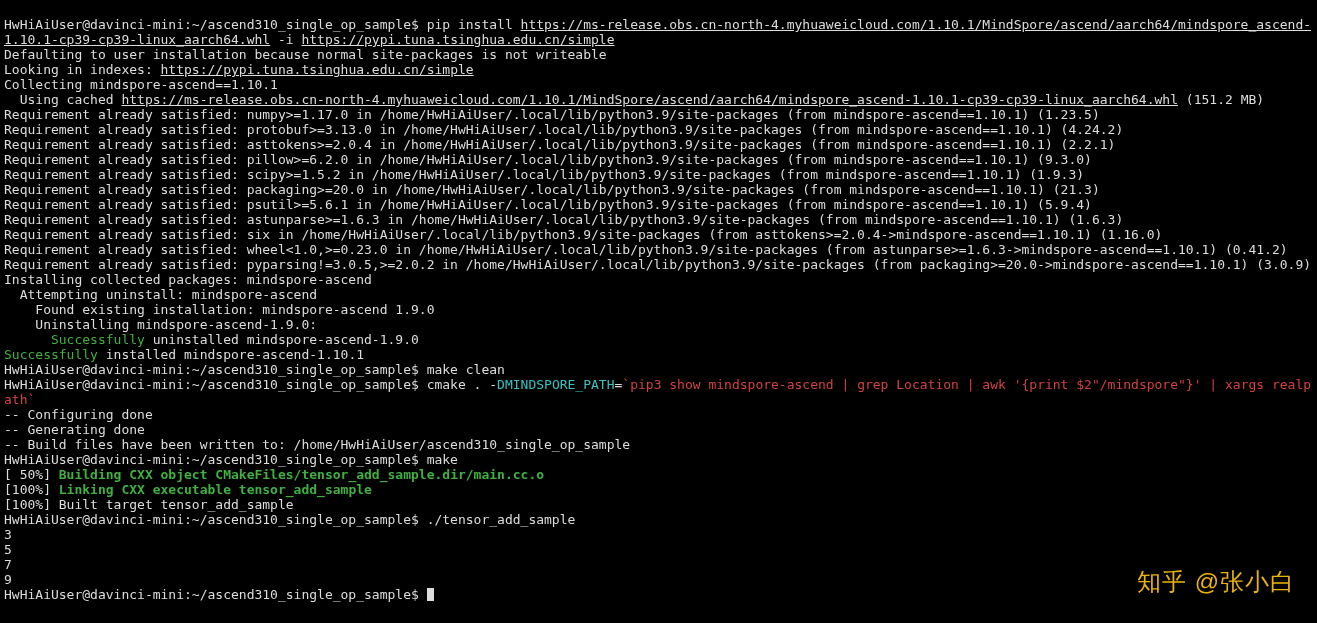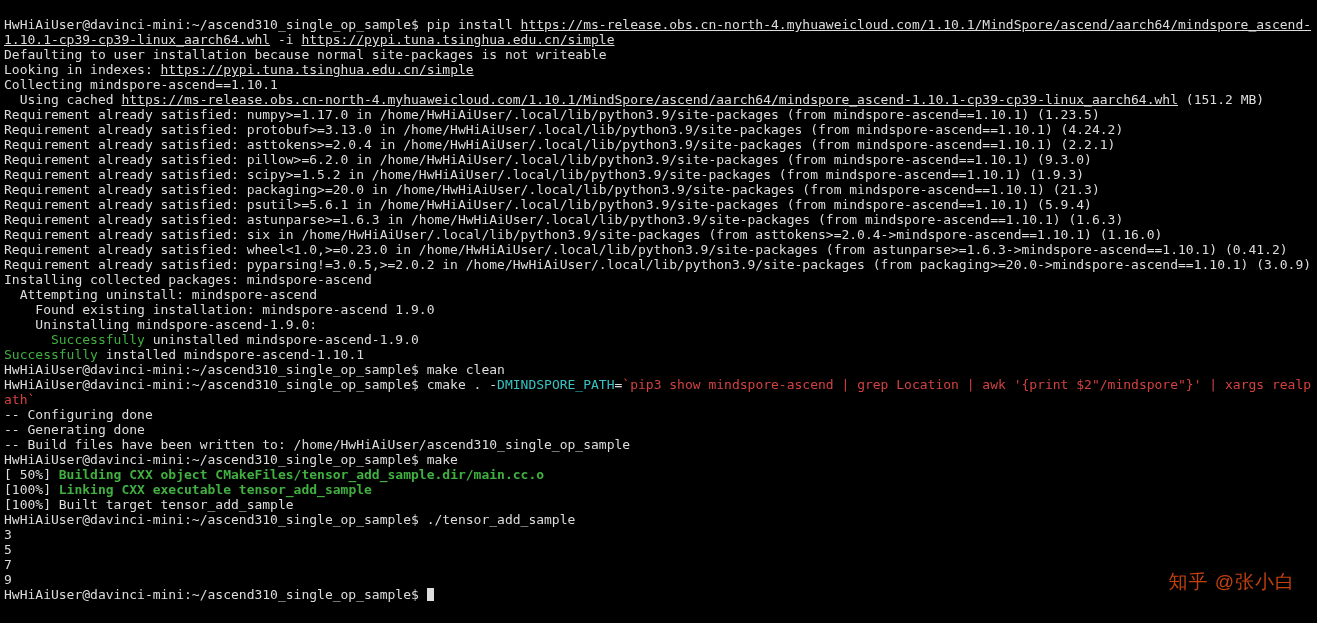--- a/index.html
+++ b/index.html
@@ -30,22 +30,22 @@
     width: 7px;
     height: 13px;
     background: #dddddd;
     vertical-align: -2px;
   }
   .watermark {
     position: absolute;
     right: 22px;
     bottom: 34px;
     font-family: "PingFang SC", "Microsoft YaHei", sans-serif;
-    font-size: 19px;
-    color: #c2410c;
+    font-size: 24px;
+    color: #eab308;
     font-weight: 500;
     letter-spacing: 1px;
     user-select: none;
   }
 </style>
 </head>
 <body>
 
 <div class="term">
 <span class="prompt">HwHiAiUser@davinci-mini:~/ascend310_single_op_sample$ </span><span><span>pip install </span><span class="link">https://ms-release.obs.cn-north-4.myhuaweicloud.com/1.10.1/MindSpore/ascend/aarch64/mindspore_ascend-1.10.1-cp39-cp39-linux_aarch64.whl</span><span> -i </span><span class="link">https://pypi.tuna.tsinghua.edu.cn/simple</span></span>

